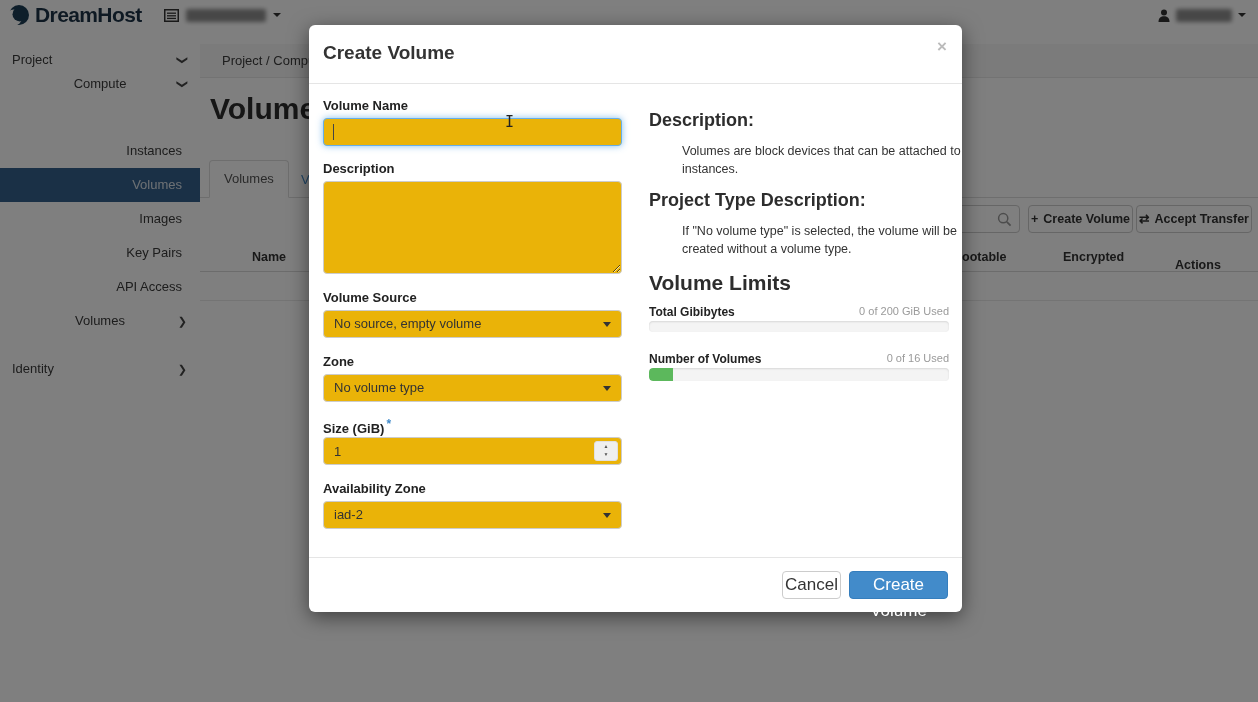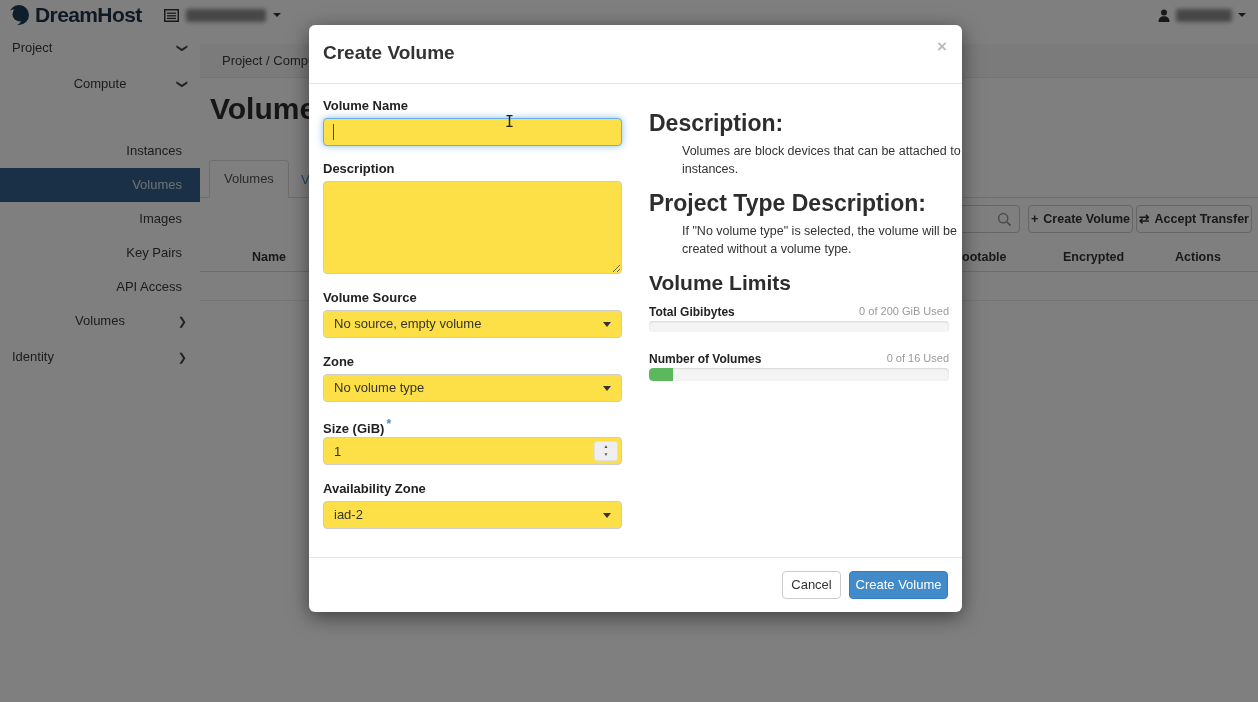--- a/index.html
+++ b/index.html
@@ -16,21 +16,21 @@
   .proj .blur-pill{width:80px;}
   .user{margin-left:auto;display:flex;align-items:center;gap:6px;margin-right:12px;cursor:pointer;}
   .user .blur-pill{width:56px;}
   .tri-down{width:0;height:0;border-left:4px solid transparent;border-right:4px solid transparent;
             border-top:4px solid #333;}
 
   
   .sidebar{position:absolute;top:30px;left:0;width:200px;bottom:0;background:#fff;z-index:1;}
   .nav-row{position:absolute;left:0;right:0;height:30px;line-height:30px;font-size:13px;
            color:#3a3a3a;cursor:pointer;}
-  .nav-row.l1{padding-left:12px;text-align:left;}
+  .nav-row.l1{padding-left:12px;text-align:left;margin-top:12px;}
   .nav-row.l2{text-align:center;}
   .nav-row.l3{text-align:right;padding-right:18px;}
   .nav-row.active{background:#35618c;color:#d9e1e8;height:34px;line-height:34px;}
   .chev{position:absolute;right:13px;top:50%;transform:translateY(-50%);
         font-size:11px;color:#444;display:inline-block;}
   .chev.down{transform:translateY(-50%) rotate(90deg);}
 
   
   .content{position:absolute;top:30px;left:200px;right:0;bottom:0;background:#fff;}
   .breadcrumb-bar{position:absolute;top:14px;left:0;right:0;height:33px;background:#f6f6f6;
@@ -46,64 +46,64 @@
   .search-box{position:absolute;top:175px;right:238px;width:170px;height:28px;background:#fff;
               border:1px solid #ccc;border-radius:4px;box-sizing:border-box;}
   .search-box svg{position:absolute;right:7px;top:6px;}
   .tbtn{position:absolute;top:175px;height:28px;line-height:26px;box-sizing:border-box;
         background:#fff;border:1px solid #ccc;border-radius:4px;font-size:12.5px;font-weight:bold;
         color:#333;text-align:center;cursor:pointer;}
   .tbtn .ic{margin-right:5px;font-weight:bold;}
   .btn-create-volume-bg{right:125px;width:105px;}
   .btn-accept-transfer{right:6px;width:116px;}
   .thead span{position:absolute;top:220px;font-size:12.5px;font-weight:bold;color:#333;cursor:pointer;}
-  .th-name{left:52px;} .th-bootable{left:753px;} .th-encrypted{left:863px;} .th-actions{left:975px;}
+  .th-name{left:52px;} .th-bootable{left:753px;} .th-encrypted{left:863px;} .th-actions{left:975px;margin-top:8px;}
   .thead-line{position:absolute;top:241px;left:0;right:0;border-top:1px solid #d8d8d8;}
   .row-line{position:absolute;top:270px;left:0;right:0;border-top:1px solid #e8e8e8;}
 
   
   .backdrop{position:absolute;inset:0;background:rgba(0,0,0,0.5);z-index:5;}
   .modal{position:absolute;left:309px;top:25px;width:653px;height:587px;background:#fff;
          border-radius:6px;box-shadow:0 5px 20px rgba(0,0,0,0.5);z-index:10;}
   .m-header{position:absolute;top:0;left:0;right:0;height:58px;border-bottom:1px solid #e5e5e5;}
   .m-title{position:absolute;left:14px;top:17px;font-size:19px;font-weight:bold;color:#333;}
   .m-close{position:absolute;right:15px;top:12px;font-size:17px;font-weight:bold;color:#bbb;cursor:pointer;}
 
   .fgroup{position:absolute;left:14px;width:299px;}
   .flabel{font-size:13px;font-weight:bold;color:#222;}
   .req{color:#428bca;font-size:12px;vertical-align:super;margin-left:2px;}
   .control{box-sizing:border-box;width:299px;height:28px;border:1px solid #ccc;border-radius:4px;
-           background:#fde047;font-size:13px;color:#333;padding:0 10px;
+           background:#eab308;font-size:13px;color:#333;padding:0 10px;
            font-family:"Liberation Sans",sans-serif;}
   .focused{border-color:#66afe9;outline:none;box-shadow:0 0 7px rgba(102,175,233,0.8);}
   .sel{position:relative;line-height:26px;cursor:pointer;}
   .sel-caret{position:absolute;right:10px;top:11px;width:0;height:0;
              border-left:4px solid transparent;border-right:4px solid transparent;
              border-top:5px solid #333;}
   textarea.control{height:93px;resize:both;padding-top:5px;}
   .caret-line{position:absolute;left:10px;top:6px;width:1px;height:16px;background:#444;}
   .ibeam{position:absolute;left:196px;top:88px;font-size:15px;color:#222;
          font-family:"DejaVu Sans Mono",monospace;pointer-events:none;}
   .spinner{position:absolute;right:4px;top:4px;width:24px;height:20px;background:#efefef;
            border:1px solid #e0e0e0;border-radius:3px;box-sizing:border-box;cursor:pointer;
            text-align:center;color:#555;}
   .spinner div{font-size:5px;line-height:8px;}
 
   .rcol{position:absolute;left:340px;width:300px;}
-  .rhead{font-size:23px;font-weight:bold;color:#2d2d2d;}
+  .rhead{font-size:18px;font-weight:bold;color:#2d2d2d;}
   .rtext{font-size:12.5px;color:#333;line-height:1.45;margin-left:33px;}
   .limit-label{position:absolute;left:0;font-size:12px;font-weight:bold;color:#222;}
   .limit-usage{position:absolute;right:0;font-size:11px;color:#9a9a9a;}
   .pbar{position:absolute;left:0;width:300px;background:#f4f4f4;border-radius:4px;
         box-shadow:inset 0 1px 2px rgba(0,0,0,0.12);overflow:hidden;}
   .pfill{height:100%;background:#5cb85c;border-radius:4px 0 0 4px;}
 
   .m-footer{position:absolute;left:0;right:0;bottom:0;height:54px;border-top:1px solid #e5e5e5;}
   .mbtn{position:absolute;top:13px;height:28px;box-sizing:border-box;border-radius:4px;
-        font-size:13px;line-height:26px;text-align:center;cursor:pointer;}
+        font-size:17px;line-height:26px;text-align:center;cursor:pointer;}
   .btn-cancel{right:121px;width:59px;background:#fff;border:1px solid #ccc;color:#333;}
   .btn-submit{right:14px;width:99px;background:#428bca;border:1px solid #357ebd;color:#fff;}
 </style>
 </head>
 <body>
 
 <div class="app">
 
   <div class="navbar">
     <div class="brand">

